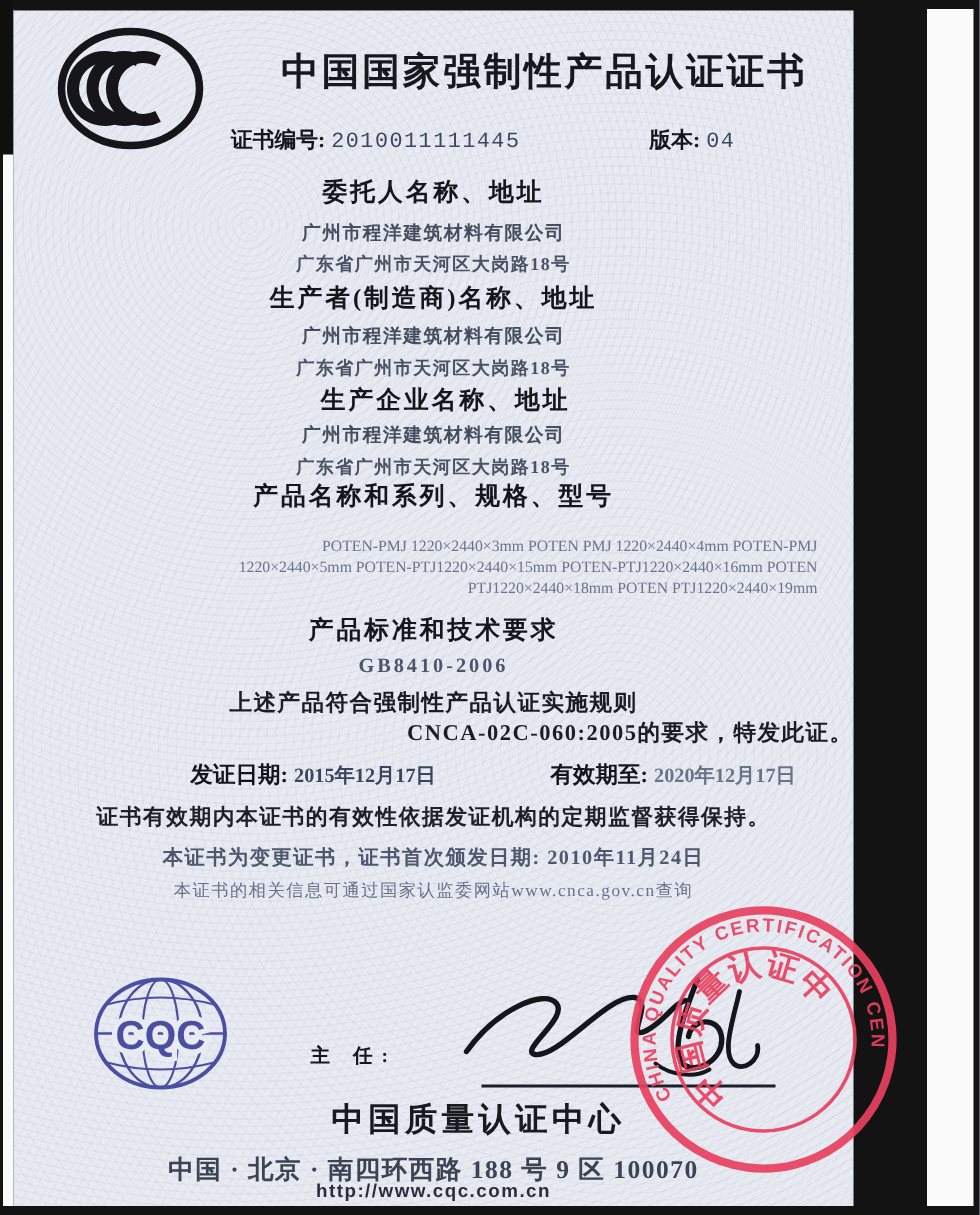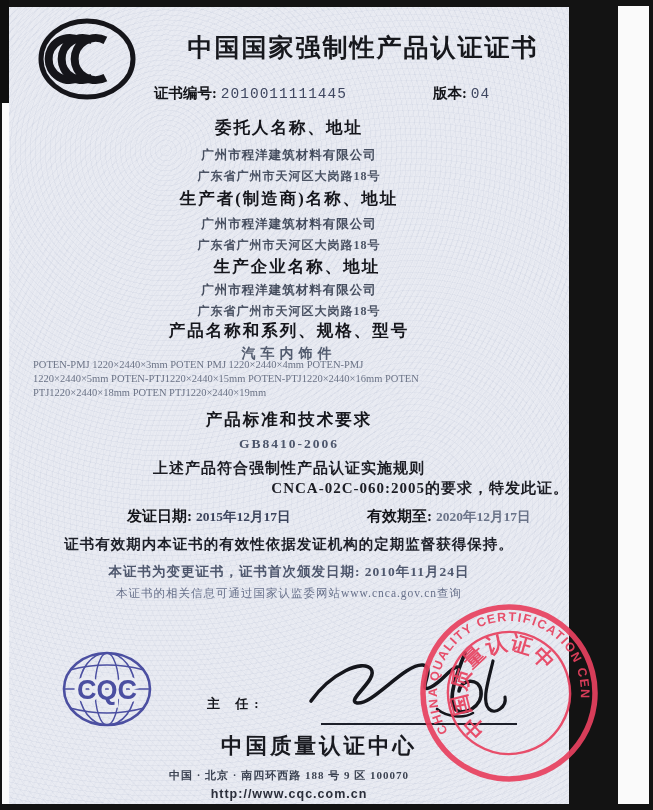--- a/index.html
+++ b/index.html
@@ -26,35 +26,35 @@
   .ctr{left:0;right:0;text-align:center;}
   .page-title{top:24px;left:118px;width:472px;text-align:center;
     font-size:25px;font-weight:bold;letter-spacing:2px;color:#17181d;}
   .cert-row span{font-size:14.5px;}
   .lbl{font-weight:bold;color:#14151a;}
   .printed{font-family:"Liberation Mono","DejaVu Sans Mono",monospace;color:#3f4760;letter-spacing:1px;}
   .sec-head{font-size:16.5px;font-weight:bold;letter-spacing:2px;color:#15161c;}
   .line-name{font-size:12.5px;font-weight:bold;color:#454d5e;letter-spacing:1px;}
   .line-addr{font-size:12px;font-weight:bold;color:#4a5263;letter-spacing:1px;}
   .product-name{font-size:14px;color:#525b6e;letter-spacing:5px;font-weight:bold;}
-  .specs{left:24px;right:24px;text-align:left;font-size:10.5px;line-height:14px;
+  .specs{left:24px;right:24px;text-align:right;font-size:10.5px;line-height:14px;
     color:#6b7386;font-family:"Liberation Serif","DejaVu Serif",serif;}
   .std-val{font-size:13.5px;letter-spacing:2px;color:#4c556b;font-weight:bold;}
   .stmt{font-size:15px;font-weight:bold;color:#1c1d24;letter-spacing:1px;}
   .dates span{font-size:15px;}
   .dates .val{font-size:13.5px;font-weight:bold;color:#3c445c;}
   .dates .val2{color:#6a7388;}
   .note-validity{font-size:14.5px;font-weight:bold;color:#1e2029;letter-spacing:1px;}
   .note-change{font-size:13.5px;font-weight:bold;color:#4e576d;letter-spacing:1px;text-align:center;}
   .note-info{font-size:11.5px;color:#67708a;letter-spacing:1px;}
   .director{font-size:13px;font-weight:bold;letter-spacing:6px;color:#16171d;}
   .sig-line{left:312px;top:716px;width:196px;height:2px;background:#1c1f29;}
   .org-name{left:150px;top:724px;width:320px;text-align:center;
     font-size:21.5px;font-weight:bold;letter-spacing:3px;color:#191a20;}
-  .org-addr{top:761px;font-size:11px;color:#3c4352;letter-spacing:1px;font-weight:bold;}
+  .org-addr{top:761px;font-size:17px;color:#3c4352;letter-spacing:1px;font-weight:bold;}
   .website{top:780px;font-size:12.5px;font-weight:bold;letter-spacing:1px;color:#2a2e3a;
     font-family:"Liberation Sans","DejaVu Sans",sans-serif;}
   svg text{font-family:"Liberation Sans","DejaVu Sans",sans-serif;}
 </style>
 </head>
 <body>
 
 <div class="scan">
   <div class="strip strip-left"></div>
   <div class="strip strip-right"></div>
@@ -86,21 +86,20 @@
 
     <div class="abs ctr sec-head" style="top:181px;">生产者(制造商)名称、地址</div>
     <div class="abs ctr line-name" style="top:209px;">广州市程洋建筑材料有限公司</div>
     <div class="abs ctr line-addr" style="top:230px;">广东省广州市天河区大岗路18号</div>
 
     <div class="abs ctr sec-head" style="top:249px;padding-left:16px;">生产企业名称、地址</div>
     <div class="abs ctr line-name" style="top:275px;">广州市程洋建筑材料有限公司</div>
     <div class="abs ctr line-addr" style="top:296px;">广东省广州市天河区大岗路18号</div>
 
     <div class="abs ctr sec-head" style="top:313px;">产品名称和系列、规格、型号</div>
-    <div class="abs ctr product-name" style="top:338px;">汽车内饰件</div>
     <div class="abs specs" style="top:351px;">
       <div>POTEN-PMJ 1220×2440×3mm POTEN PMJ 1220×2440×4mm POTEN-PMJ</div>
       <div>1220×2440×5mm POTEN-PTJ1220×2440×15mm POTEN-PTJ1220×2440×16mm POTEN</div>
       <div>PTJ1220×2440×18mm POTEN PTJ1220×2440×19mm</div>
     </div>
 
     <div class="abs ctr sec-head" style="top:402px;">产品标准和技术要求</div>
     <div class="abs ctr std-val" style="top:429px;">GB8410-2006</div>
 
     <div class="abs ctr stmt" style="top:452px;">上述产品符合强制性产品认证实施规则</div>

